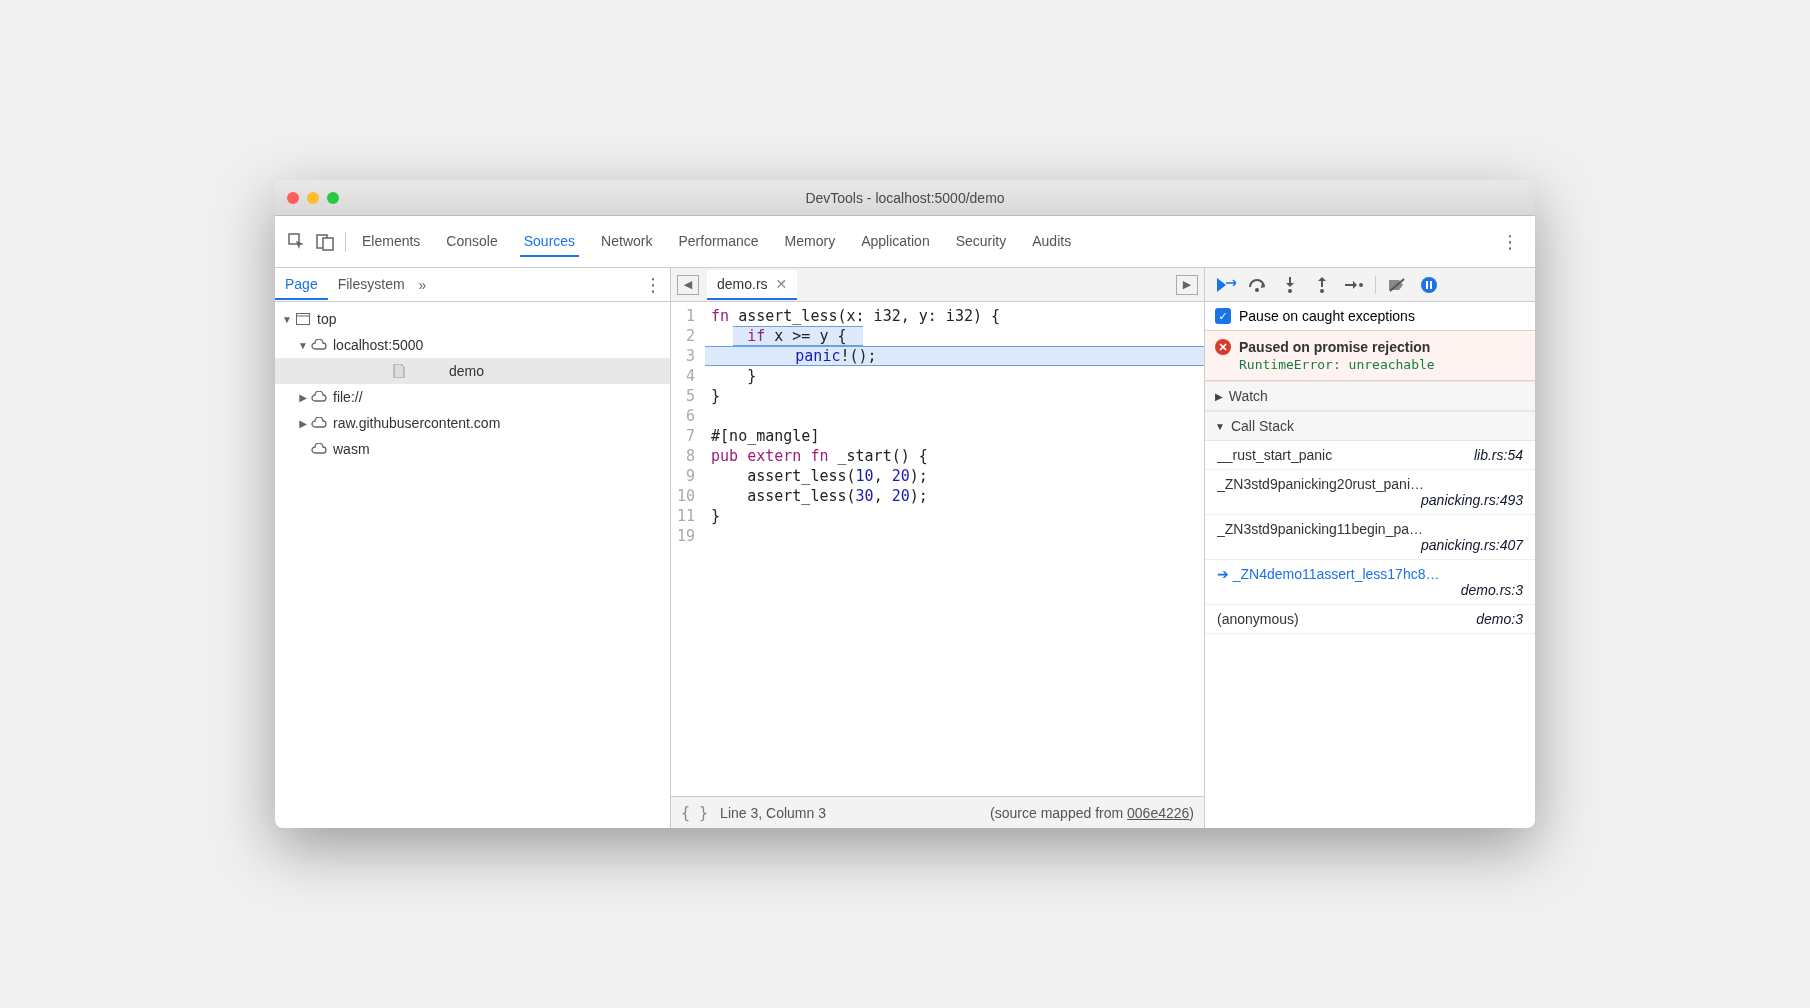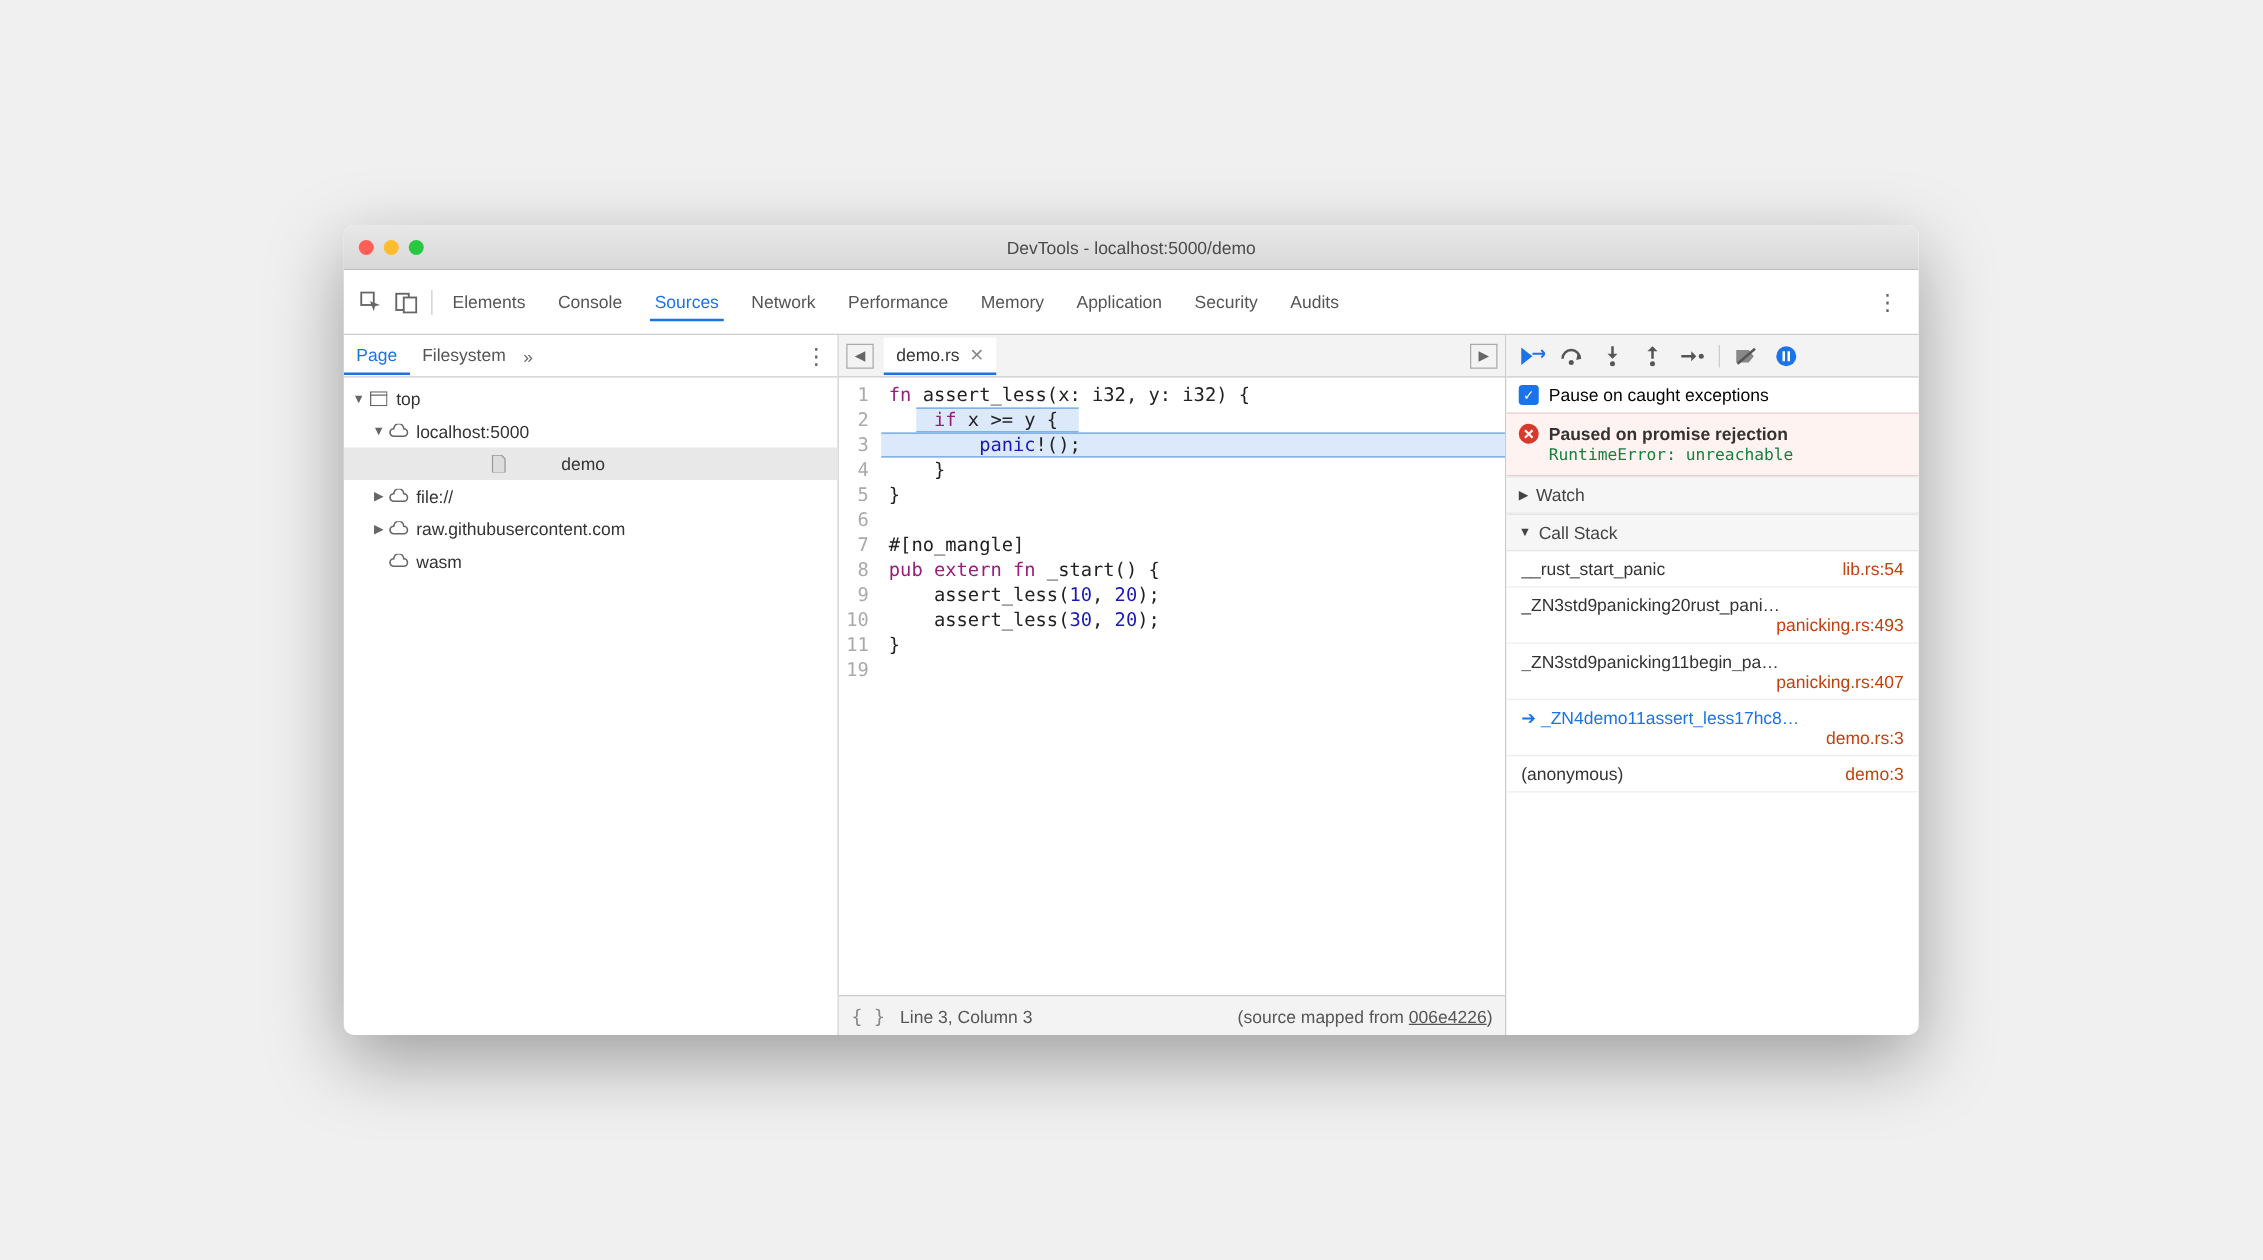--- a/index.html
+++ b/index.html
@@ -106,21 +106,21 @@
 .editor-tab { display:flex; align-items:flex-end; gap:8px; padding:6px 10px; border-bottom:2px solid #1a73e8; color:#333; background:#fff; margin-left:8px; cursor:pointer;}
 .editor-tab .close-x { color:#888; cursor:pointer; }
 .editor-tabs .right-nav { margin-left:auto; }
 .code-area { flex:1; display:flex; font-family: Menlo, Consolas, monospace; font-size:15px; line-height:20px; overflow:auto; position:relative;}
 .gutter { text-align:right; color:#aaa; padding:4px 10px 4px 6px; user-select:none; background:#fff; }
 .code { padding:4px 0; flex:1; white-space:pre; color:#222; position:relative;}
 .hl-line { position:absolute; left:0; right:0; height:20px; background:#dbe9fb; border-top:1px solid #6aa0df; border-bottom:1px solid #6aa0df; }
 .hl-partial { position:absolute; height:20px; background:#dbe9fb; border-top:1px solid #6aa0df; border-bottom:1px solid #6aa0df; }
 .kw { color:#9a1d7a; }
 .num { color:#1a1ab8; }
-.mac { color:#1a1ab8; }
+.mac { color:#1a1ab8;margin-left:12px; }
 .statusbar {
   height:32px;
   border-top:1px solid #ccc;
   display:flex;
   align-items:center;
   padding:0 10px;
   font-size:14px;
   color:#555;
   background:#f3f3f3;
 }
@@ -136,21 +136,21 @@
 .chk { width:16px; height:16px; border-radius:3px; background:#1a73e8; display:flex; align-items:center; justify-content:center; color:#fff; font-size:11px;}
 .paused-box { background:#fff3f2; border-top:1px solid #ecc; border-bottom:1px solid #ecc; padding:8px 10px; }
 .paused-box .row1 { display:flex; align-items:center; gap:8px; font-weight:600; color:#333; }
 .err-icon { width:16px; height:16px; border-radius:50%; background:#d63b2e; color:#fff; display:flex; align-items:center; justify-content:center; font-size:11px; }
 .paused-box .row2 { font-family:Menlo,monospace; color:#15803d; font-size:13px; padding-left:24px; margin-top:2px;}
 .section-header { display:flex; align-items:center; gap:6px; padding:6px 10px; border-top:1px solid #e5e5e5; border-bottom:1px solid #e5e5e5; background:#f6f6f6; cursor:pointer; color:#444;}
 .stack { }
 .stack-item { padding:6px 12px; border-bottom:1px solid #eee; cursor:pointer; }
 .stack-item .l1 { display:flex; align-items:center; justify-content:space-between; gap:8px;}
 .stack-item .fn { white-space:nowrap; overflow:hidden; text-overflow:ellipsis; color:#333; }
-.stack-item .loc { color:#c2410c; white-space:nowrap; }
+.stack-item .loc { color:#0f172a; white-space:nowrap;font-style:italic; }
 .stack-item.active .fn { color:#1a73e8; }
 .active-arrow { color:#1a73e8; margin-right:4px; }
 svg { display:block; }
 </style>
 </head>
 <body>
 
 <div class="window">
 
   <div class="titlebar">

